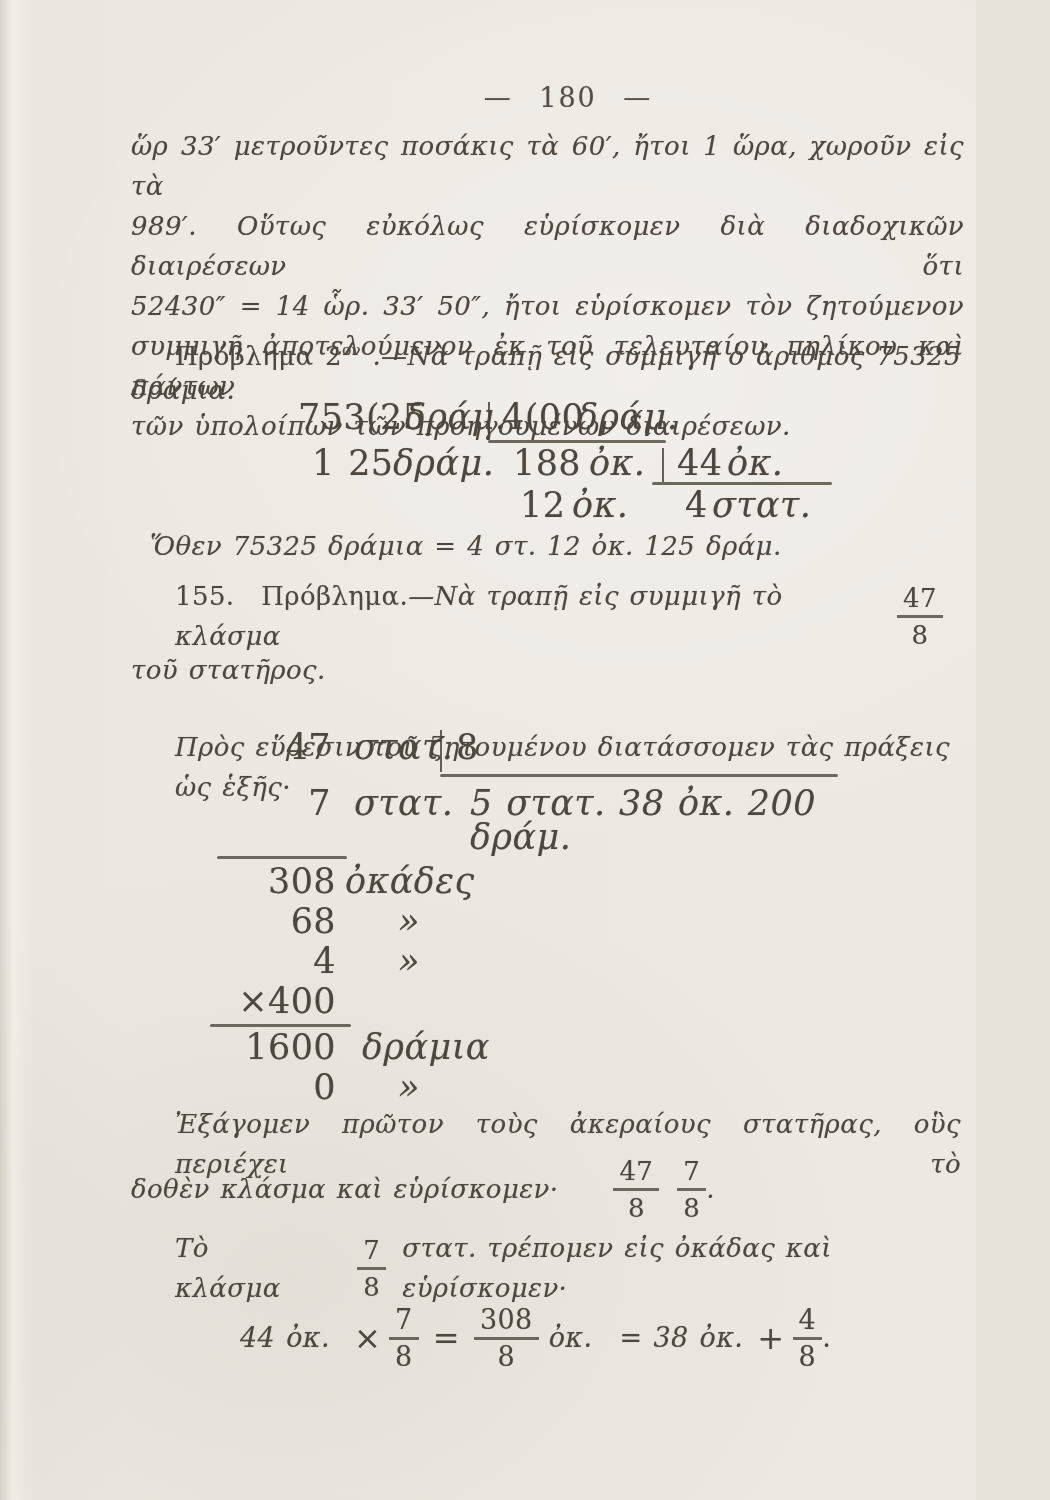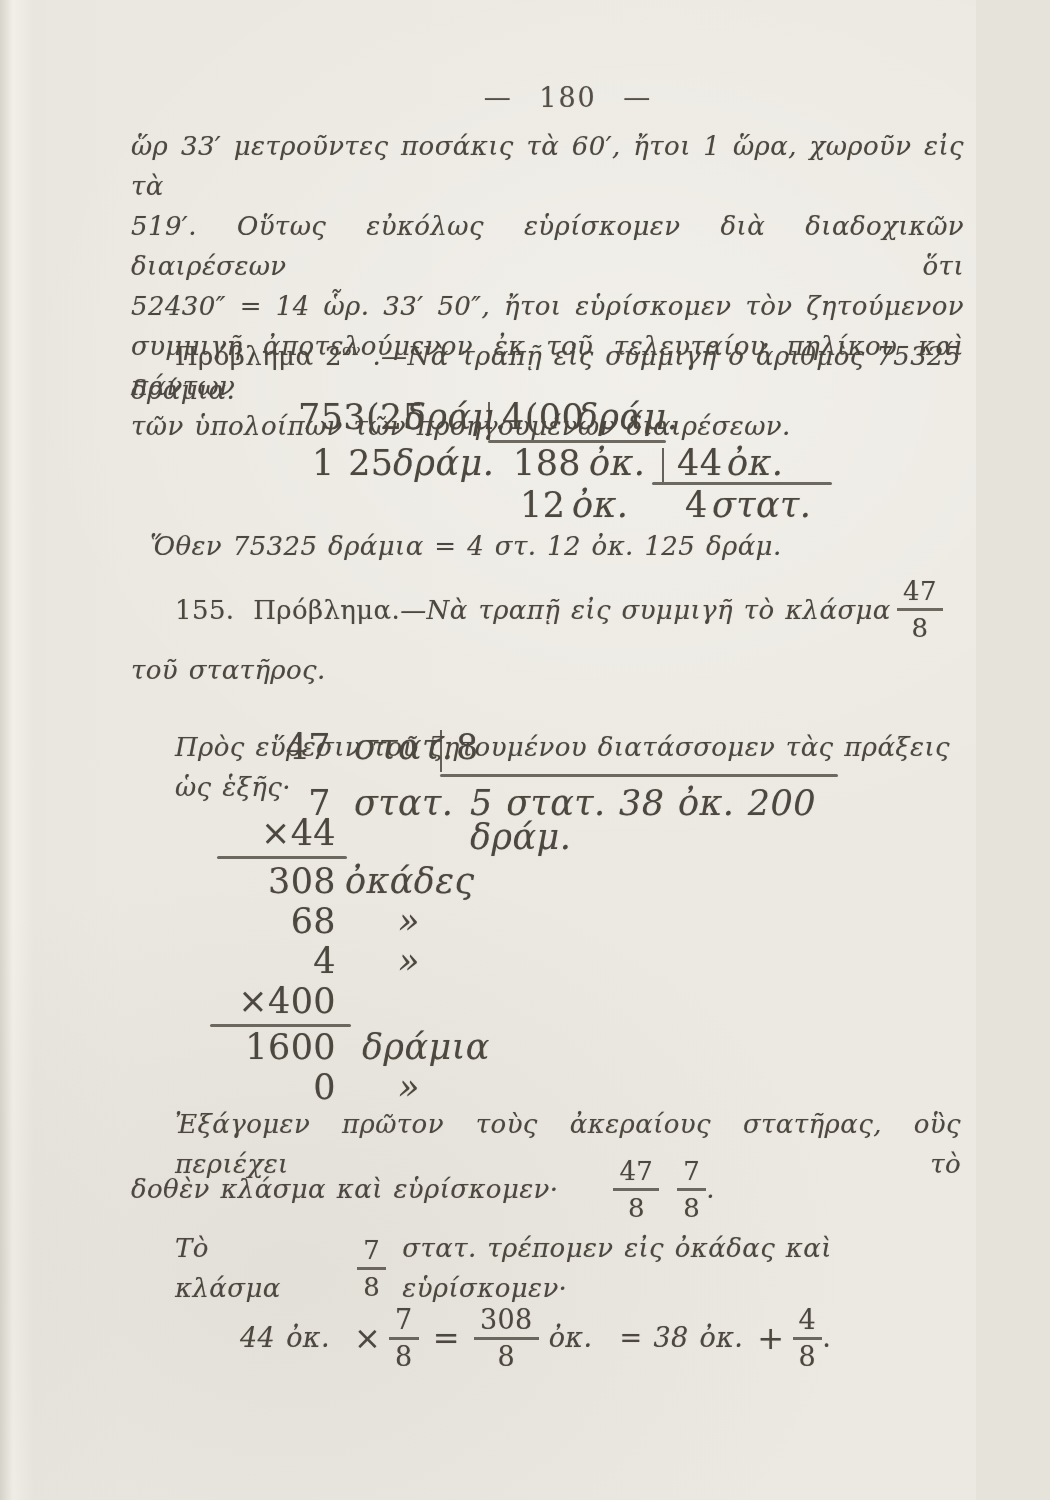--- a/index.html
+++ b/index.html
@@ -43,21 +43,21 @@
 </style>
 </head>
 <body>
 
 <div class="page">
 
   <div class="abs pagenum" style="top:78px;left:86px;width:964px;font-size:27px;">— 180 —</div>
 
   <div class="abs it" style="top:126px;left:131px;width:833px;">
     <div class="jline">ὥρ 33′ μετροῦντες ποσάκις τὰ 60′, ἤτοι 1 ὥρα, χωροῦν εἰς τὰ</div>
-    <div class="jline">519′. Οὕτως εὐκόλως εὑρίσκομεν διὰ διαδοχικῶν διαιρέσεων ὅτι</div>
+    <div class="jline">989′. Οὕτως εὐκόλως εὑρίσκομεν διὰ διαδοχικῶν διαιρέσεων ὅτι</div>
     <div class="jline">52430″ = 14 ὧρ. 33′ 50″, ἤτοι εὑρίσκομεν τὸν ζητούμενον</div>
     <div class="jline">συμμιγῆ ἀποτελούμενον ἐκ τοῦ τελευταίου πηλίκου καὶ πάντων</div>
     <div>τῶν ὑπολοίπων τῶν προηγουμένων διαιρέσεων.</div>
   </div>
 
   <div class="abs jline" style="top:330px;left:131px;width:830px;text-indent:44px;">
     <span>Πρόβλημα</span>
     <span><span>2</span><span class="sup">ον</span></span>
     <span class="it">.—Νὰ τραπῇ εἰς συμμιγῆ ὁ ἀριθμὸς 75325</span>
   </div>
@@ -84,21 +84,21 @@
     <span class="abs u" style="left:441px;top:88px;">ὀκ.</span>
     <span class="abs" style="left:554px;top:88px;">4</span>
     <span class="abs u" style="left:581px;top:88px;">στατ.</span>
   </div>
 
   <div class="abs it" style="top:526px;left:150px;">Ὅθεν 75325 δράμια = 4 στ. 12 ὀκ. 125 δράμ.</div>
 
   <div class="abs flexline" style="top:576px;left:131px;width:812px;justify-content:space-between;">
     <span style="padding-left:44px;">
       <span>155.</span>
-      <span style="margin-left:8px;">Πρόβλημα.</span><span class="it">—Νὰ τραπῇ εἰς συμμιγῆ τὸ κλάσμα</span>
+      <span style="margin-left:16px;">Πρόβλημα.</span><span class="it">—Νὰ τραπῇ εἰς συμμιγῆ τὸ κλάσμα</span>
     </span>
     <span class="frac">
       <span class="fn">47</span>
       <span class="fd">8</span>
     </span>
   </div>
   <div class="abs it" style="top:650px;left:131px;">τοῦ στατῆρος.</div>
   <div class="abs it" style="top:727px;left:175px;">Πρὸς εὕρεσιν τοῦ ζητουμένου διατάσσομεν τὰς πράξεις ὡς ἑξῆς·</div>
 
   <div class="abs division" style="top:730px;left:131px;width:720px;height:100px;">
@@ -106,23 +106,20 @@
     <span class="abs u" style="left:223px;top:0;">στατ.</span>
     <div class="vbar" style="left:309px;top:0;height:42px;"></div>
     <span class="abs" style="left:325px;top:0;">8</span>
     <div class="hrule" style="left:309px;top:44px;width:398px;"></div>
     <span class="rbox" style="left:125px;top:56px;width:75px;">7</span>
     <span class="abs u" style="left:223px;top:56px;">στατ.</span>
     <span class="abs u" style="left:339px;top:56px;">5 στατ. 38 ὀκ. 200 δράμ.</span>
   </div>
 
   <div class="abs multblock" style="top:816px;left:131px;width:430px;height:300px;">
-    <div class="mrow" style="top:0;">
-      <span class="mn">×44</span>
-    </div>
     <div class="hrule" style="left:86px;top:40px;width:130px;"></div>
     <div class="mrow" style="top:48px;">
       <span class="mn">308</span>
       <span class="mu u" style="left:214px;">ὀκάδες</span>
     </div>
     <div class="mrow" style="top:88px;">
       <span class="mn">68</span>
       <span class="mu u" style="left:267px;">»</span>
     </div>
     <div class="mrow" style="top:128px;">

